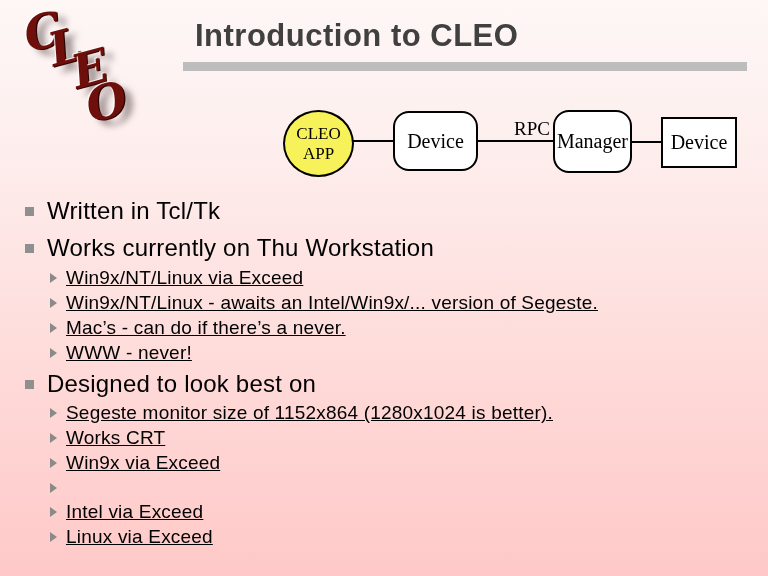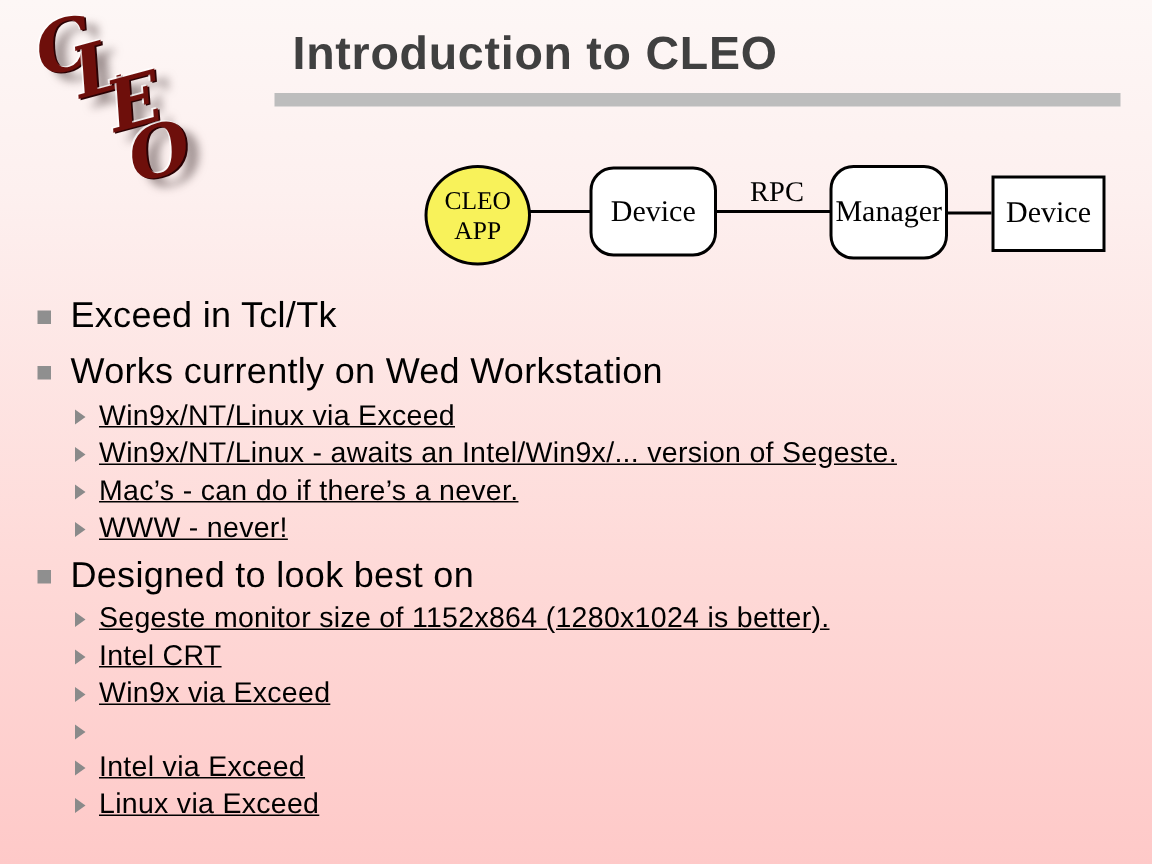--- a/index.html
+++ b/index.html
@@ -50,21 +50,21 @@
     font-size:17px; line-height:1.15; flex-direction:column; text-align:center;
   }
   .node-segeste { left:393px; top:111px; width:85px; height:60px; border-radius:16px; }
   .node-manager { left:553px; top:110px; width:79px; height:63px; border-radius:16px; }
   .node-device  { left:661px; top:117px; width:76px; height:51px; }
   .connector { position:absolute; height:2px; background:#000; }
   .conn1 { left:352px; top:140px; width:43px; }
   .conn2 { left:477px; top:140px; width:77px; }
   .conn3 { left:631px; top:141px; width:31px; }
   .edge-label {
-    position:absolute; left:486px; top:118px; width:64px; text-align:center;
+    position:absolute; left:486px; top:118px; width:64px; text-align:right;
     font-family:"Liberation Serif","DejaVu Serif",serif; font-size:19px;
   }
 
   
   .row { position:absolute; display:flex; align-items:flex-start; white-space:nowrap; }
   .row.l1 { left:25px; font-size:24px; line-height:28px; letter-spacing:0.2px; }
   .row.l2 { left:50px; font-size:19px; line-height:23px; letter-spacing:0.2px;text-decoration:underline; }
   .sq {
     flex:0 0 auto; width:9px; height:9px; background:#8f8f8f; margin-top:10px;
   }
@@ -97,25 +97,25 @@
 <div class="connector conn1"></div>
 <div class="node node-segeste">Device</div>
 <div class="connector conn2"></div>
 <div class="edge-label">RPC</div>
 <div class="node node-manager">Manager</div>
 <div class="connector conn3"></div>
 <div class="node node-device">Device</div>
 
 <div class="row l1" style="top:197px">
   <span class="sq"></span>
-  <span class="txt">Exceed in Tcl/Tk</span>
+  <span class="txt">Written in Tcl/Tk</span>
 </div>
 <div class="row l1" style="top:234px">
   <span class="sq"></span>
-  <span class="txt">Works currently on Wed Workstation</span>
+  <span class="txt">Works currently on Thu Workstation</span>
 </div>
 <div class="row l2" style="top:266px">
   <span class="tri"></span>
   <span class="txt">Win9x/NT/Linux via Exceed</span>
 </div>
 <div class="row l2" style="top:291px">
   <span class="tri"></span>
   <span class="txt">Win9x/NT/Linux - awaits an Intel/Win9x/... version of Segeste.</span>
 </div>
 <div class="row l2" style="top:316px">
@@ -129,21 +129,21 @@
 <div class="row l1" style="top:370px">
   <span class="sq"></span>
   <span class="txt">Designed to look best on</span>
 </div>
 <div class="row l2" style="top:401px">
   <span class="tri"></span>
   <span class="txt">Segeste monitor size of 1152x864 (1280x1024 is better).</span>
 </div>
 <div class="row l2" style="top:426px">
   <span class="tri"></span>
-  <span class="txt">Intel CRT</span>
+  <span class="txt">Works CRT</span>
 </div>
 <div class="row l2" style="top:451px">
   <span class="tri"></span>
   <span class="txt">Win9x via Exceed</span>
 </div>
 <div class="row l2" style="top:476px">
   <span class="tri"></span>
 </div>
 <div class="row l2" style="top:500px">
   <span class="tri"></span>

